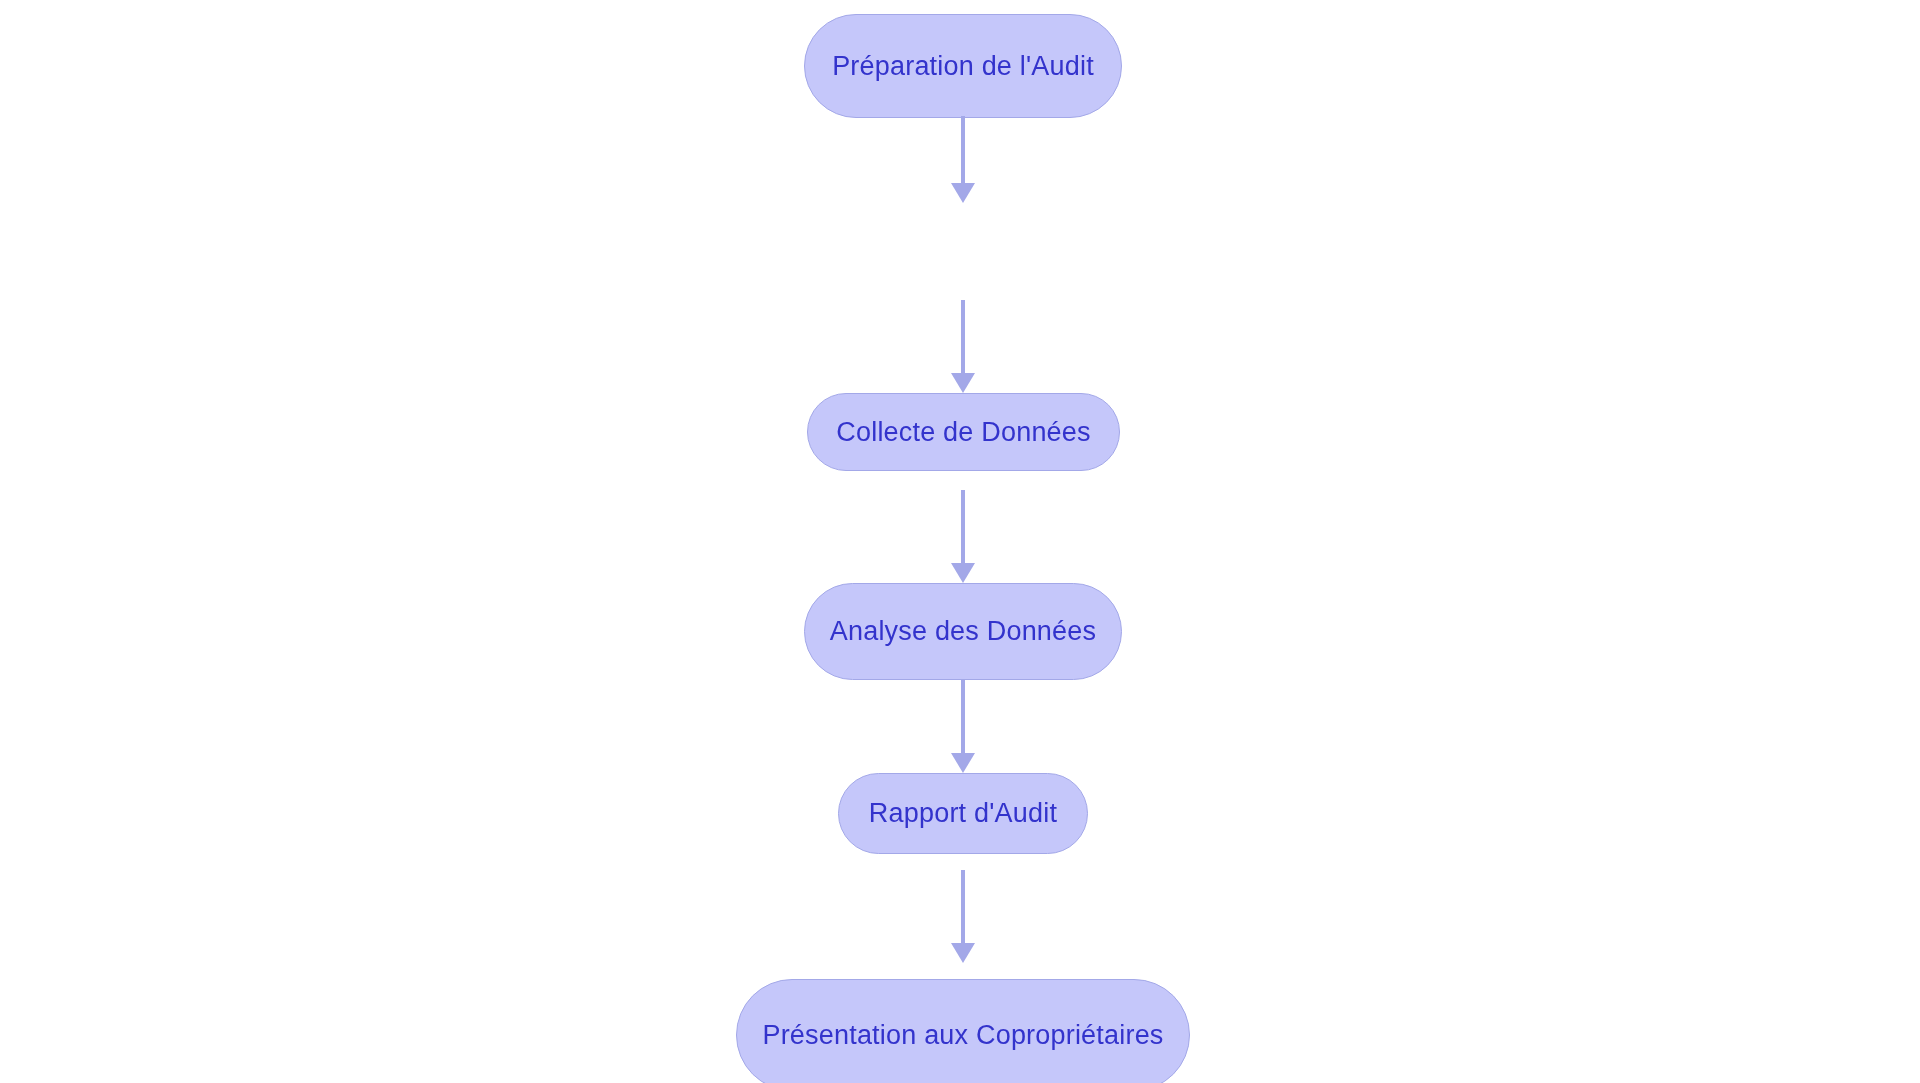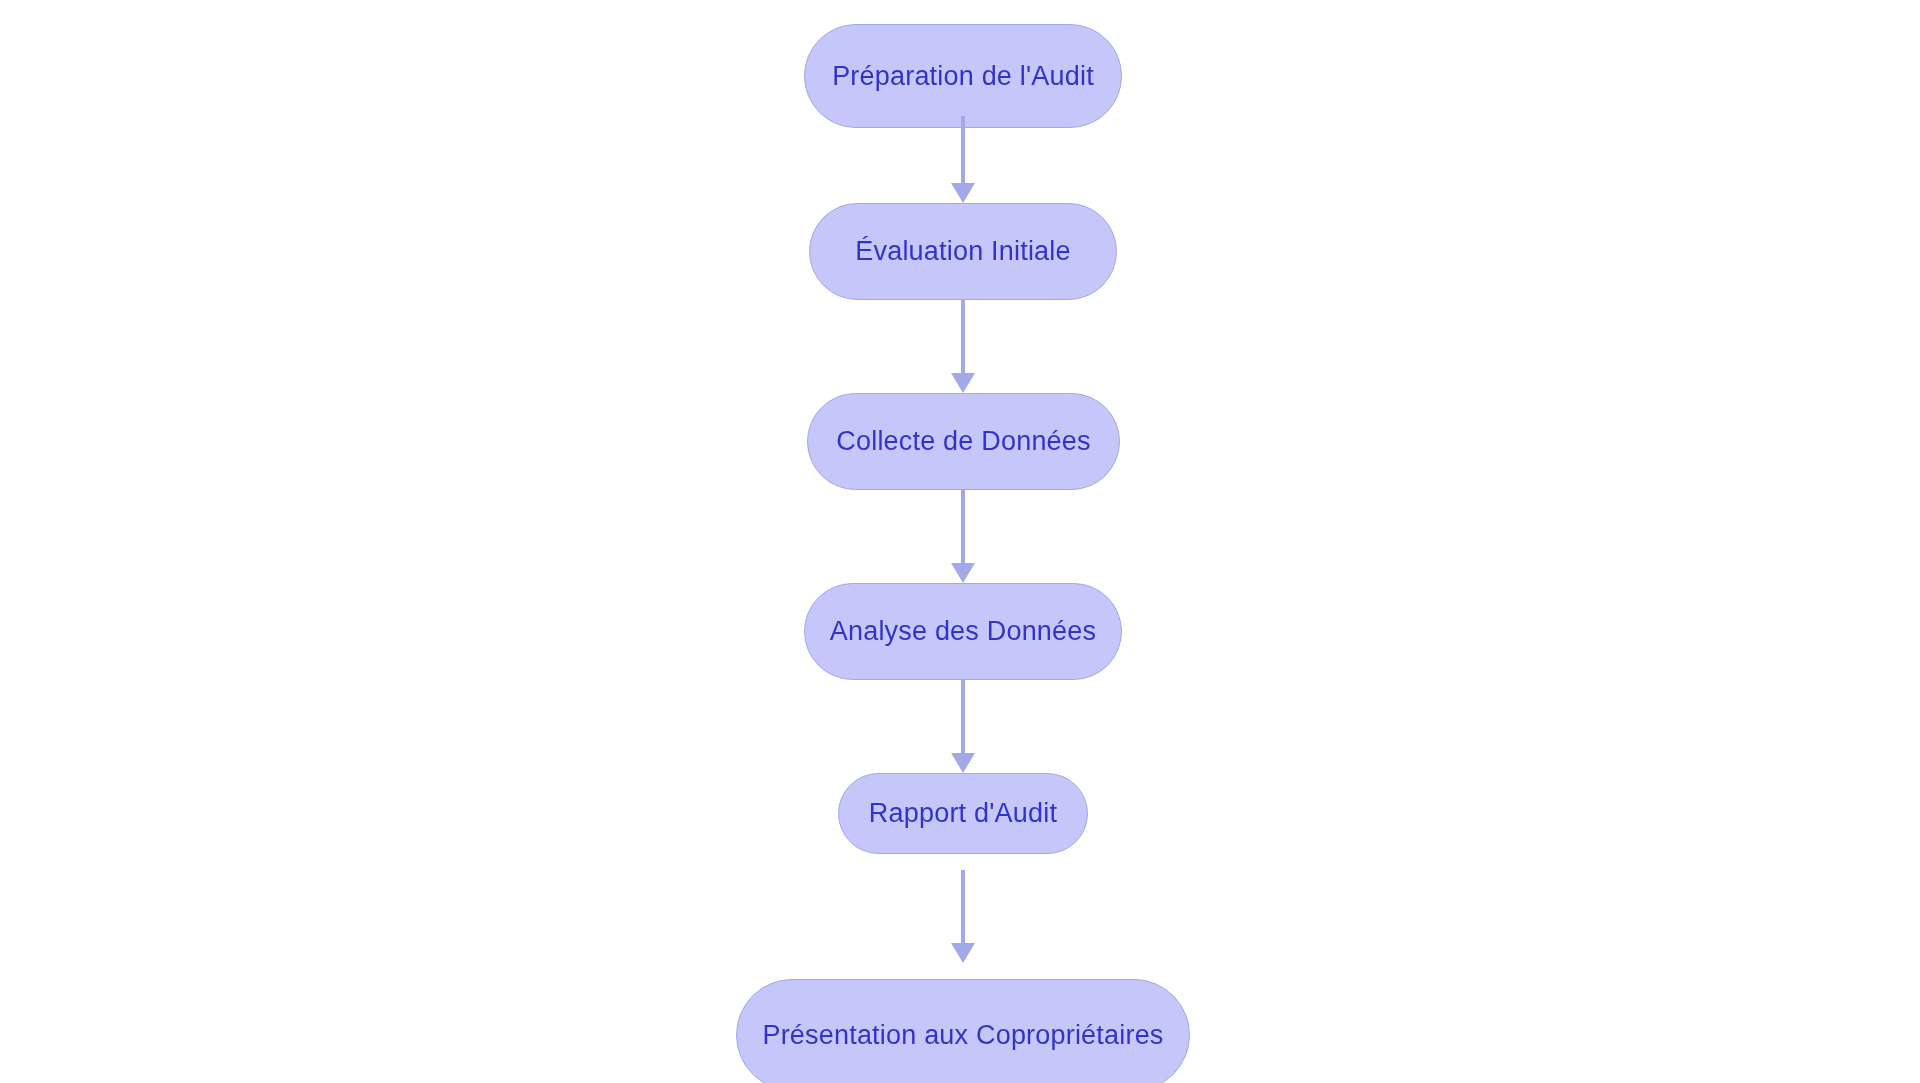--- a/index.html
+++ b/index.html
@@ -41,23 +41,23 @@
     user-select: none;
   }
   .node-label {
     color: #3333cc;
     font-size: 27px;
     white-space: nowrap;
     pointer-events: none;
   }
 
   
-  #node-0 { left: 804px;  top: 24px;   width: 318px; height: 104px; }
+  #node-0 { left: 804px;  top: 14px;   width: 318px; height: 104px; }
   #node-1 { left: 809px;  top: 203px;  width: 308px; height: 97px;  }
-  #node-2 { left: 807px;  top: 393px;  width: 313px; height: 97px; text-align: right;  }
+  #node-2 { left: 807px;  top: 393px;  width: 313px; height: 78px; text-align: right;  }
   #node-3 { left: 804px;  top: 583px;  width: 318px; height: 97px; align-items: center;  }
   #node-4 { left: 838px;  top: 773px;  width: 250px; height: 81px;  }
   #node-5 { left: 736px;  top: 979px;  width: 454px; height: 112px; }
 
   
   .connector {
     position: absolute;
     left: 958px;           
     width: 10px;
   }
@@ -110,23 +110,20 @@
 
   <div class="node" id="node-0">
     <span class="node-label">Préparation de l'Audit</span>
   </div>
 
   <div class="connector" id="connector-0">
     <div class="line"></div>
     <div class="arrowhead"></div>
   </div>
 
-  <div class="node" id="node-1">
-    <span class="node-label">Évaluation Initiale</span>
-  </div>
 
   <div class="connector" id="connector-1">
     <div class="line"></div>
     <div class="arrowhead"></div>
   </div>
 
   <div class="node" id="node-2">
     <span class="node-label">Collecte de Données</span>
   </div>
 

